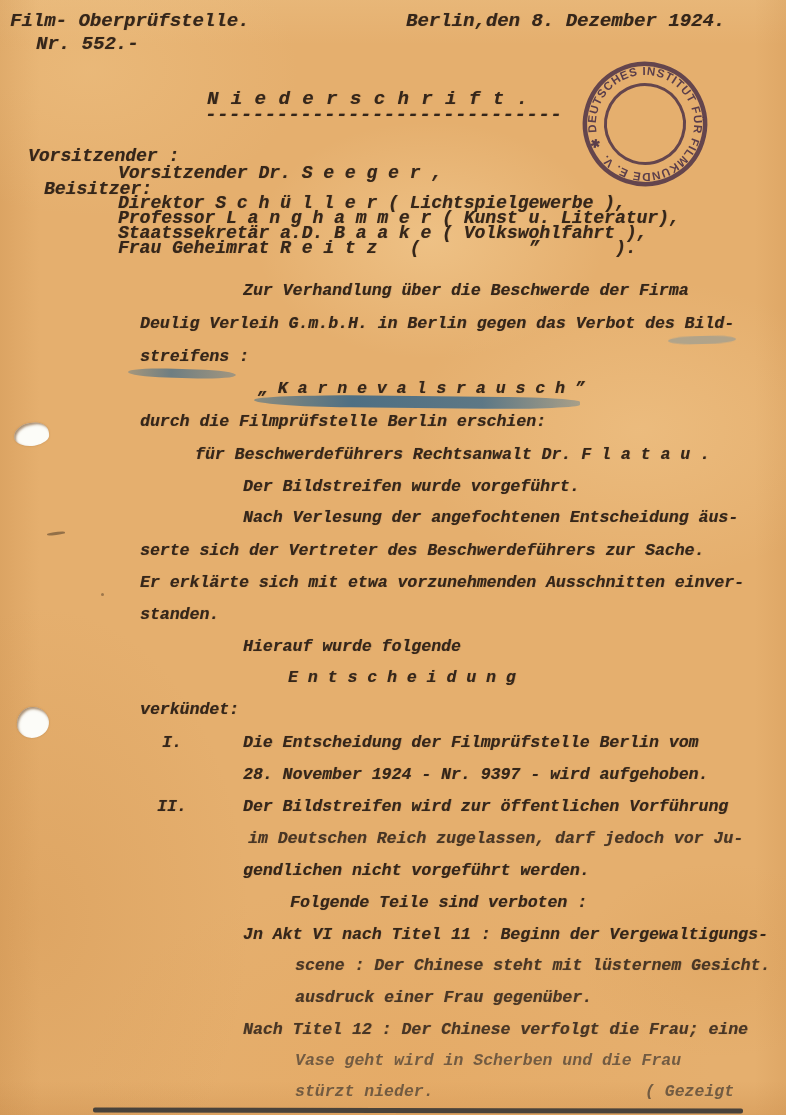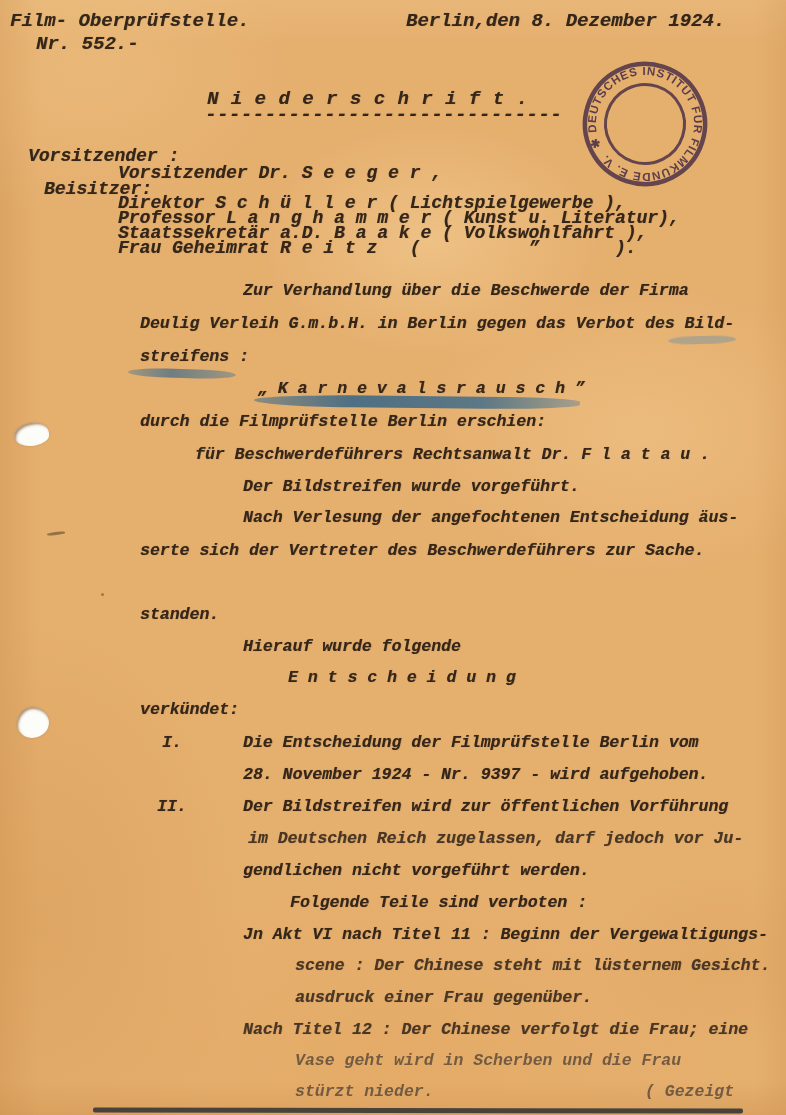--- a/index.html
+++ b/index.html
@@ -109,20 +109,21 @@
 
   <div class="tl" style="left:243px;top:283px">Zur Verhandlung über die Beschwerde der Firma</div>
   <div class="tl" style="left:140px;top:316px">Deulig Verleih G.m.b.H. in Berlin gegen das Verbot des Bild-</div>
   <div class="tl" style="left:140px;top:349px">streifens :</div>
   <div class="tl" style="left:258px;top:381px">„ K a r n e v a l s r a u s c h ”</div>
   <div class="tl" style="left:140px;top:414px">durch die Filmprüfstelle Berlin erschien:</div>
   <div class="tl" style="left:195px;top:447px">für Beschwerdeführers Rechtsanwalt Dr. F l a t a u .</div>
   <div class="tl" style="left:243px;top:479px">Der Bildstreifen wurde vorgeführt.</div>
   <div class="tl" style="left:243px;top:510px">Nach Verlesung der angefochtenen Entscheidung äus-</div>
   <div class="tl" style="left:140px;top:543px">serte sich der Vertreter des Beschwerdeführers zur Sache.</div>
+  <div class="tl" style="left:140px;top:575px">Er erklärte sich mit etwa vorzunehmenden Ausschnitten einver-</div>
   <div class="tl" style="left:140px;top:607px">standen.</div>
   <div class="tl" style="left:243px;top:639px">Hierauf wurde folgende</div>
   <div class="tl" style="left:288px;top:670px">E n t s c h e i d u n g</div>
   <div class="tl" style="left:140px;top:702px">verkündet:</div>
   <div class="tl" style="left:162px;top:735px">I.</div>
   <div class="tl" style="left:243px;top:735px">Die Entscheidung der Filmprüfstelle Berlin vom</div>
   <div class="tl" style="left:243px;top:767px">28. November 1924 - Nr. 9397 - wird aufgehoben.</div>
   <div class="tl" style="left:157px;top:799px">II.</div>
   <div class="tl" style="left:243px;top:799px">Der Bildstreifen wird zur öffentlichen Vorführung</div>
   <div class="tl dim" style="left:248px;top:831px">im Deutschen Reich zugelassen, darf jedoch vor Ju-</div>

